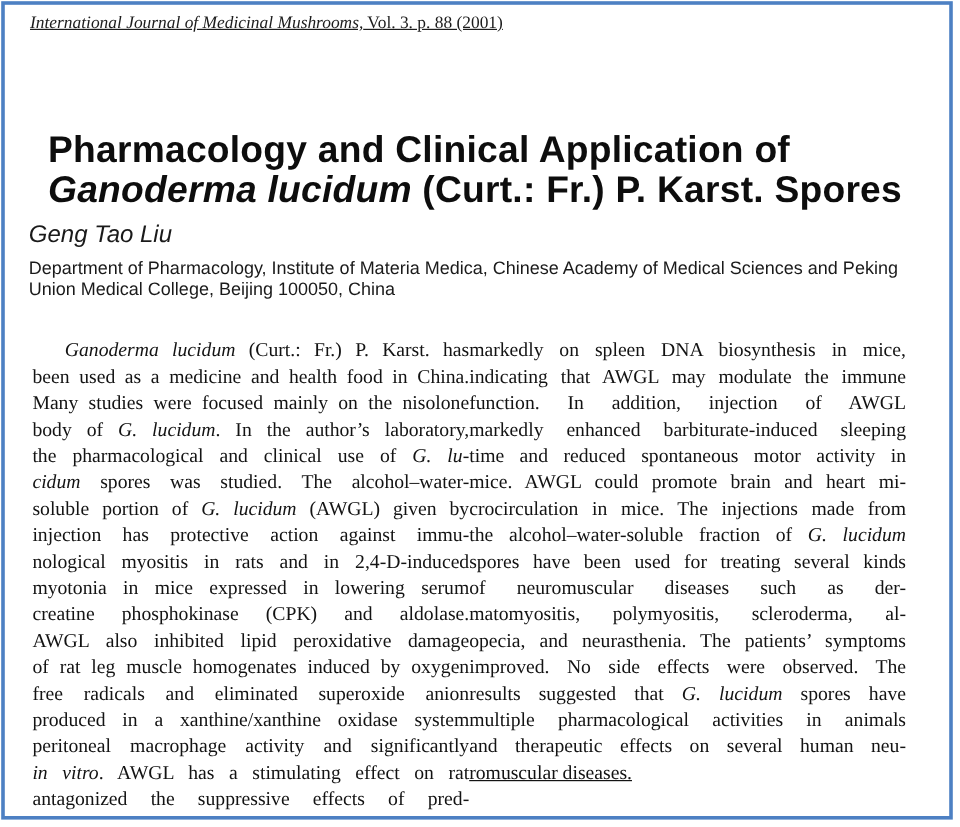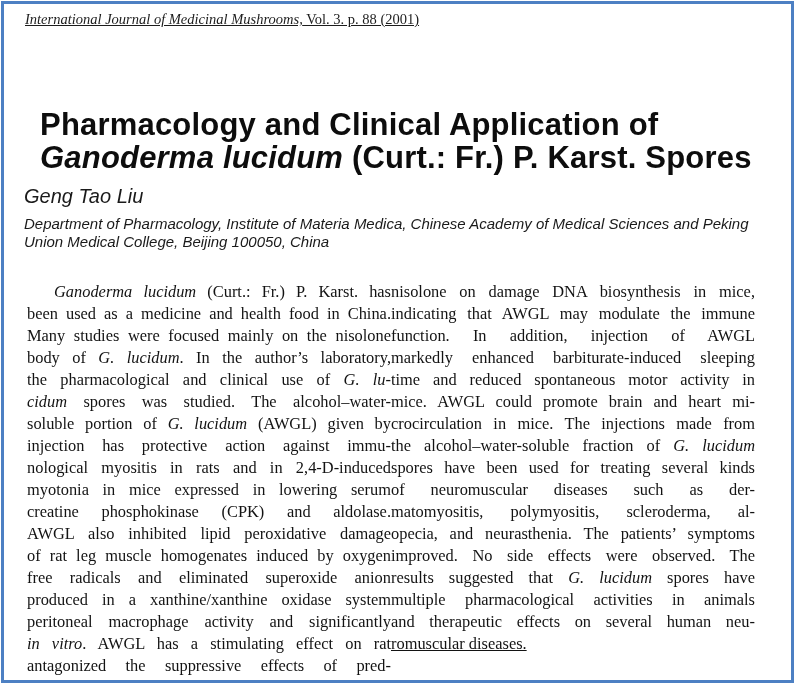--- a/index.html
+++ b/index.html
@@ -60,21 +60,20 @@
     position: absolute;
     left: 24px;
     top: 215px;
     font-size: 15px;
     color: #1a1a1a;
   }
   .affiliation .line {
     line-height: 17.5px;
     text-align: left;
     text-align-last: left;
-    font-style: italic;
   }
   .abstract {
     position: absolute;
     left: 27px;
     top: 281px;
     display: flex;
     font-family: "Liberation Serif", serif;
     font-size: 16.4px;
     color: #131313;
   }
@@ -123,21 +122,21 @@
       <div class="line">creatine phosphokinase (CPK) and aldolase.</div>
       <div class="line">AWGL also inhibited lipid peroxidative damage</div>
       <div class="line">of rat leg muscle homogenates induced by oxygen</div>
       <div class="line">free radicals and eliminated superoxide anion</div>
       <div class="line">produced in a xanthine/xanthine oxidase system</div>
       <div class="line">peritoneal macrophage activity and significantly</div>
       <div class="line"><i>in vitro</i>. AWGL has a stimulating effect on rat</div>
       <div class="line">antagonized the suppressive effects of pred-</div>
     </div>
   <div class="col col-right">
-      <div class="line">nisolone on damage DNA biosynthesis in mice,</div>
+      <div class="line">markedly on spleen DNA biosynthesis in mice,</div>
       <div class="line">indicating that AWGL may modulate the immune</div>
       <div class="line">function. In addition, injection of AWGL</div>
       <div class="line">markedly enhanced barbiturate-induced sleeping</div>
       <div class="line">time and reduced spontaneous motor activity in</div>
       <div class="line">mice. AWGL could promote brain and heart mi-</div>
       <div class="line">crocirculation in mice. The injections made from</div>
       <div class="line">the alcohol–water-soluble fraction of <i>G. lucidum</i></div>
       <div class="line">spores have been used for treating several kinds</div>
       <div class="line">of neuromuscular diseases such as der-</div>
       <div class="line">matomyositis, polymyositis, scleroderma, al-</div>

